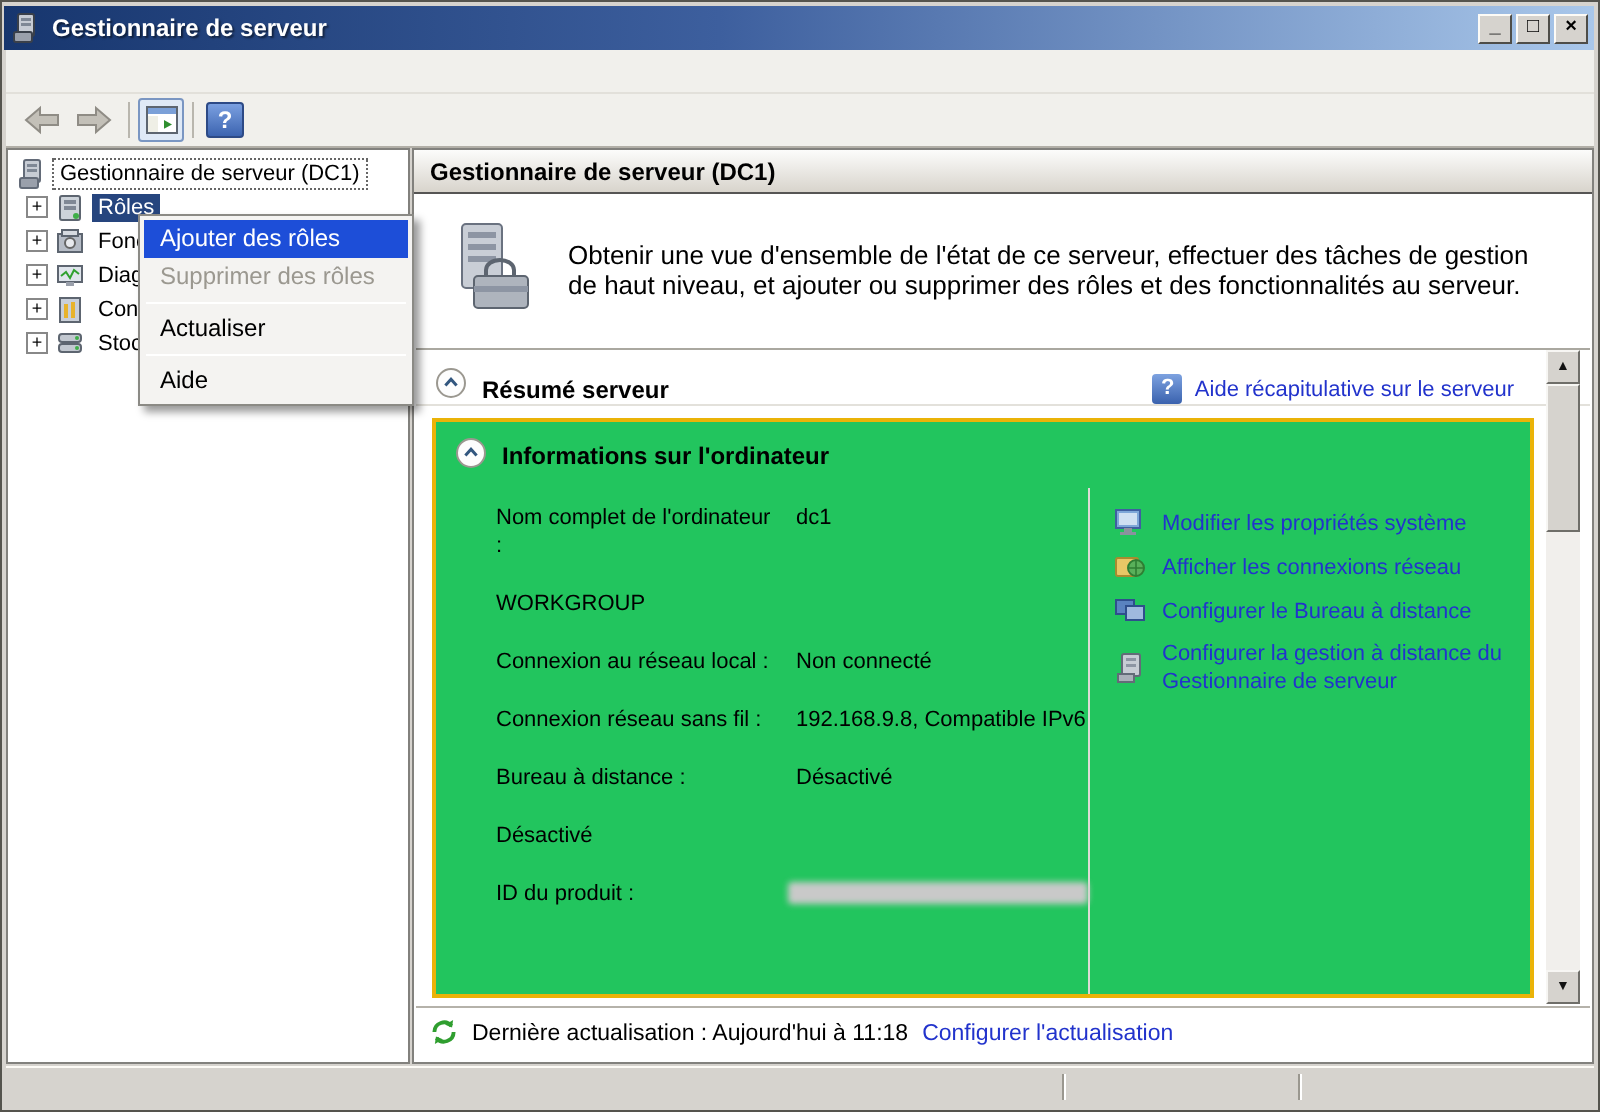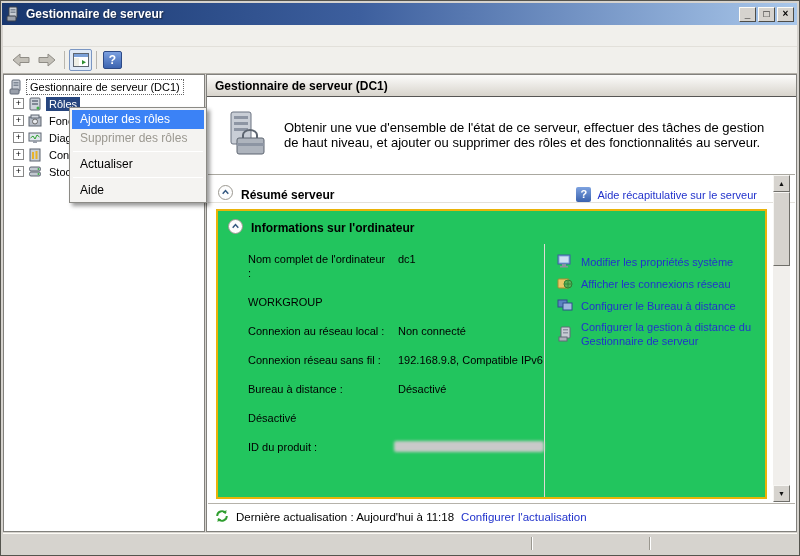--- a/index.html
+++ b/index.html
@@ -127,21 +127,21 @@
   }
   .sb-pane-sep { position:absolute; top:3px; bottom:3px; width:2px;
     border-left:1px solid #9a978f; border-right:1px solid #fff; }
   
   .context-menu {
     position:absolute; left:68px; top:106px; width:138px; z-index:50;
     background:#f4f3f1; border:1px solid #8b8a85; padding:2px;
     box-shadow:3px 3px 4px rgba(0,0,0,.4); font-size:12px;
   }
   .cm-item { height:19px; line-height:19px; padding-left:8px; white-space:nowrap; }
-  .cm-item.highlighted { background:#3b82f6; color:#fff; }
+  .cm-item.highlighted { background:#1d4ed8; color:#fff; }
   .cm-item.disabled { color:#9b9890; }
   .cm-sep { height:1px; background:#c9c6c0; border-bottom:1px solid #fff; margin:3px 1px; }
 </style>
 </head>
 <body>
 
 <div class="window">
 
   <div class="titlebar">
     <span class="t-icon"><svg width="16" height="16">

